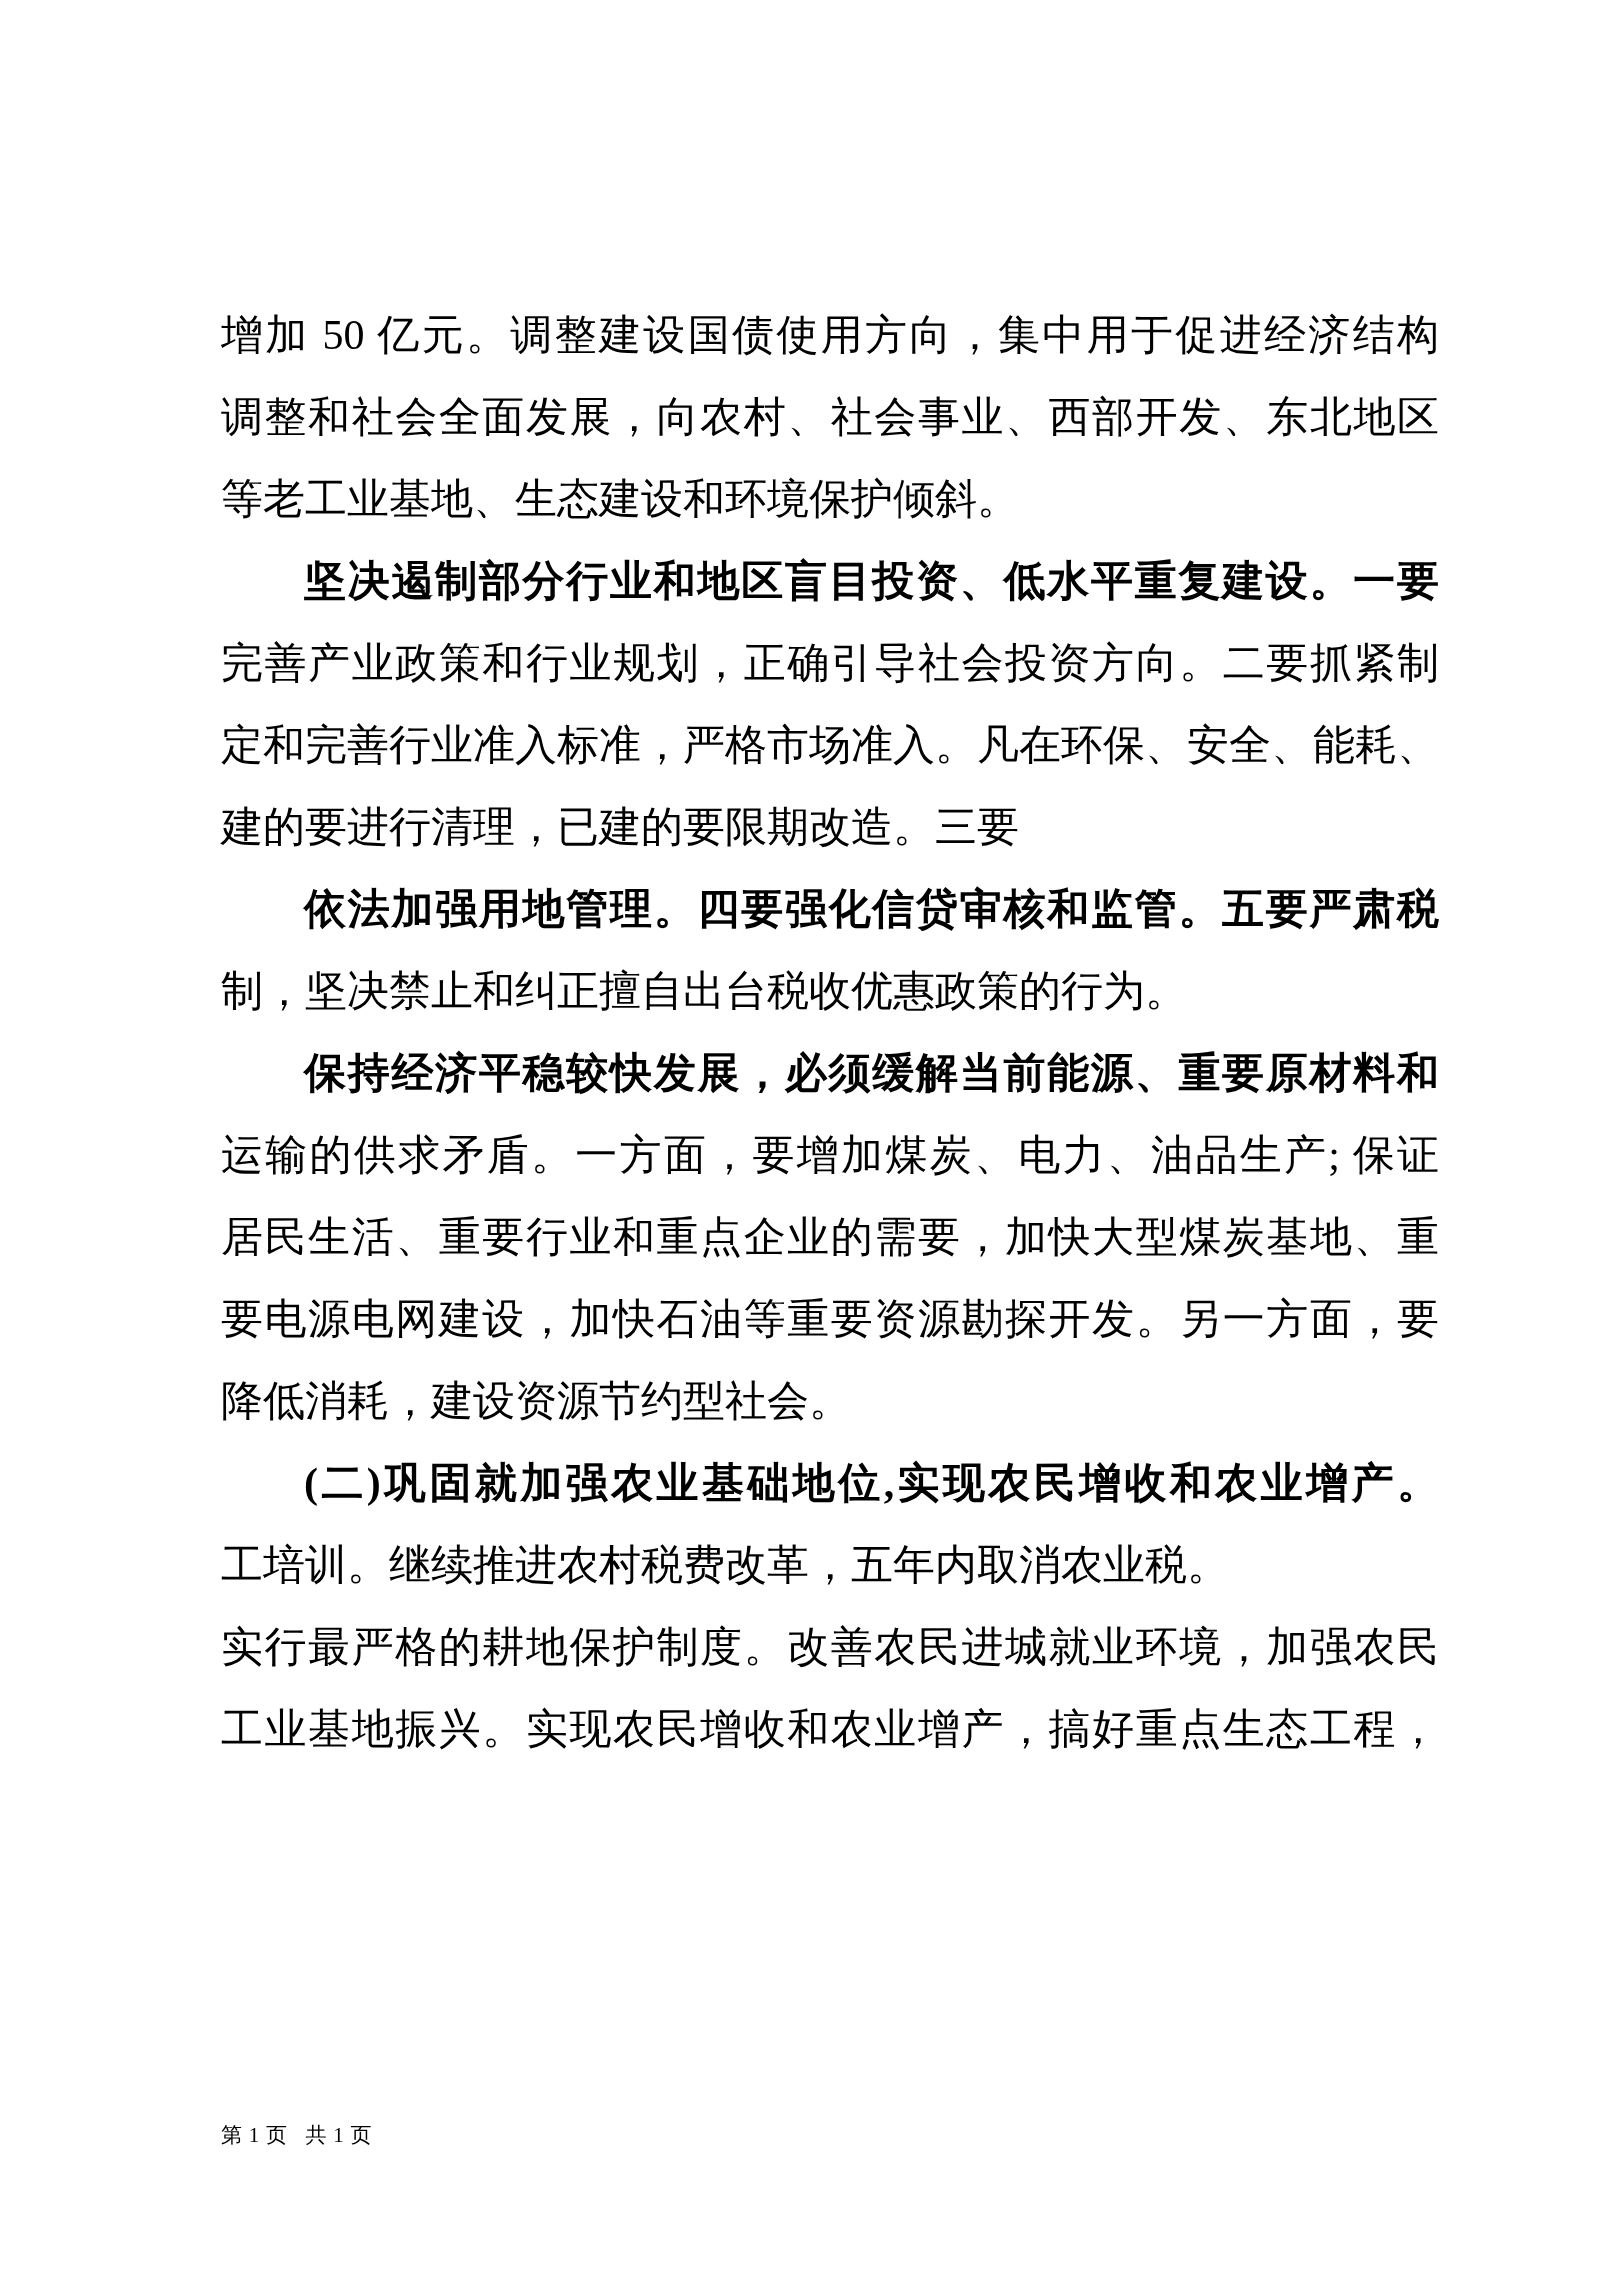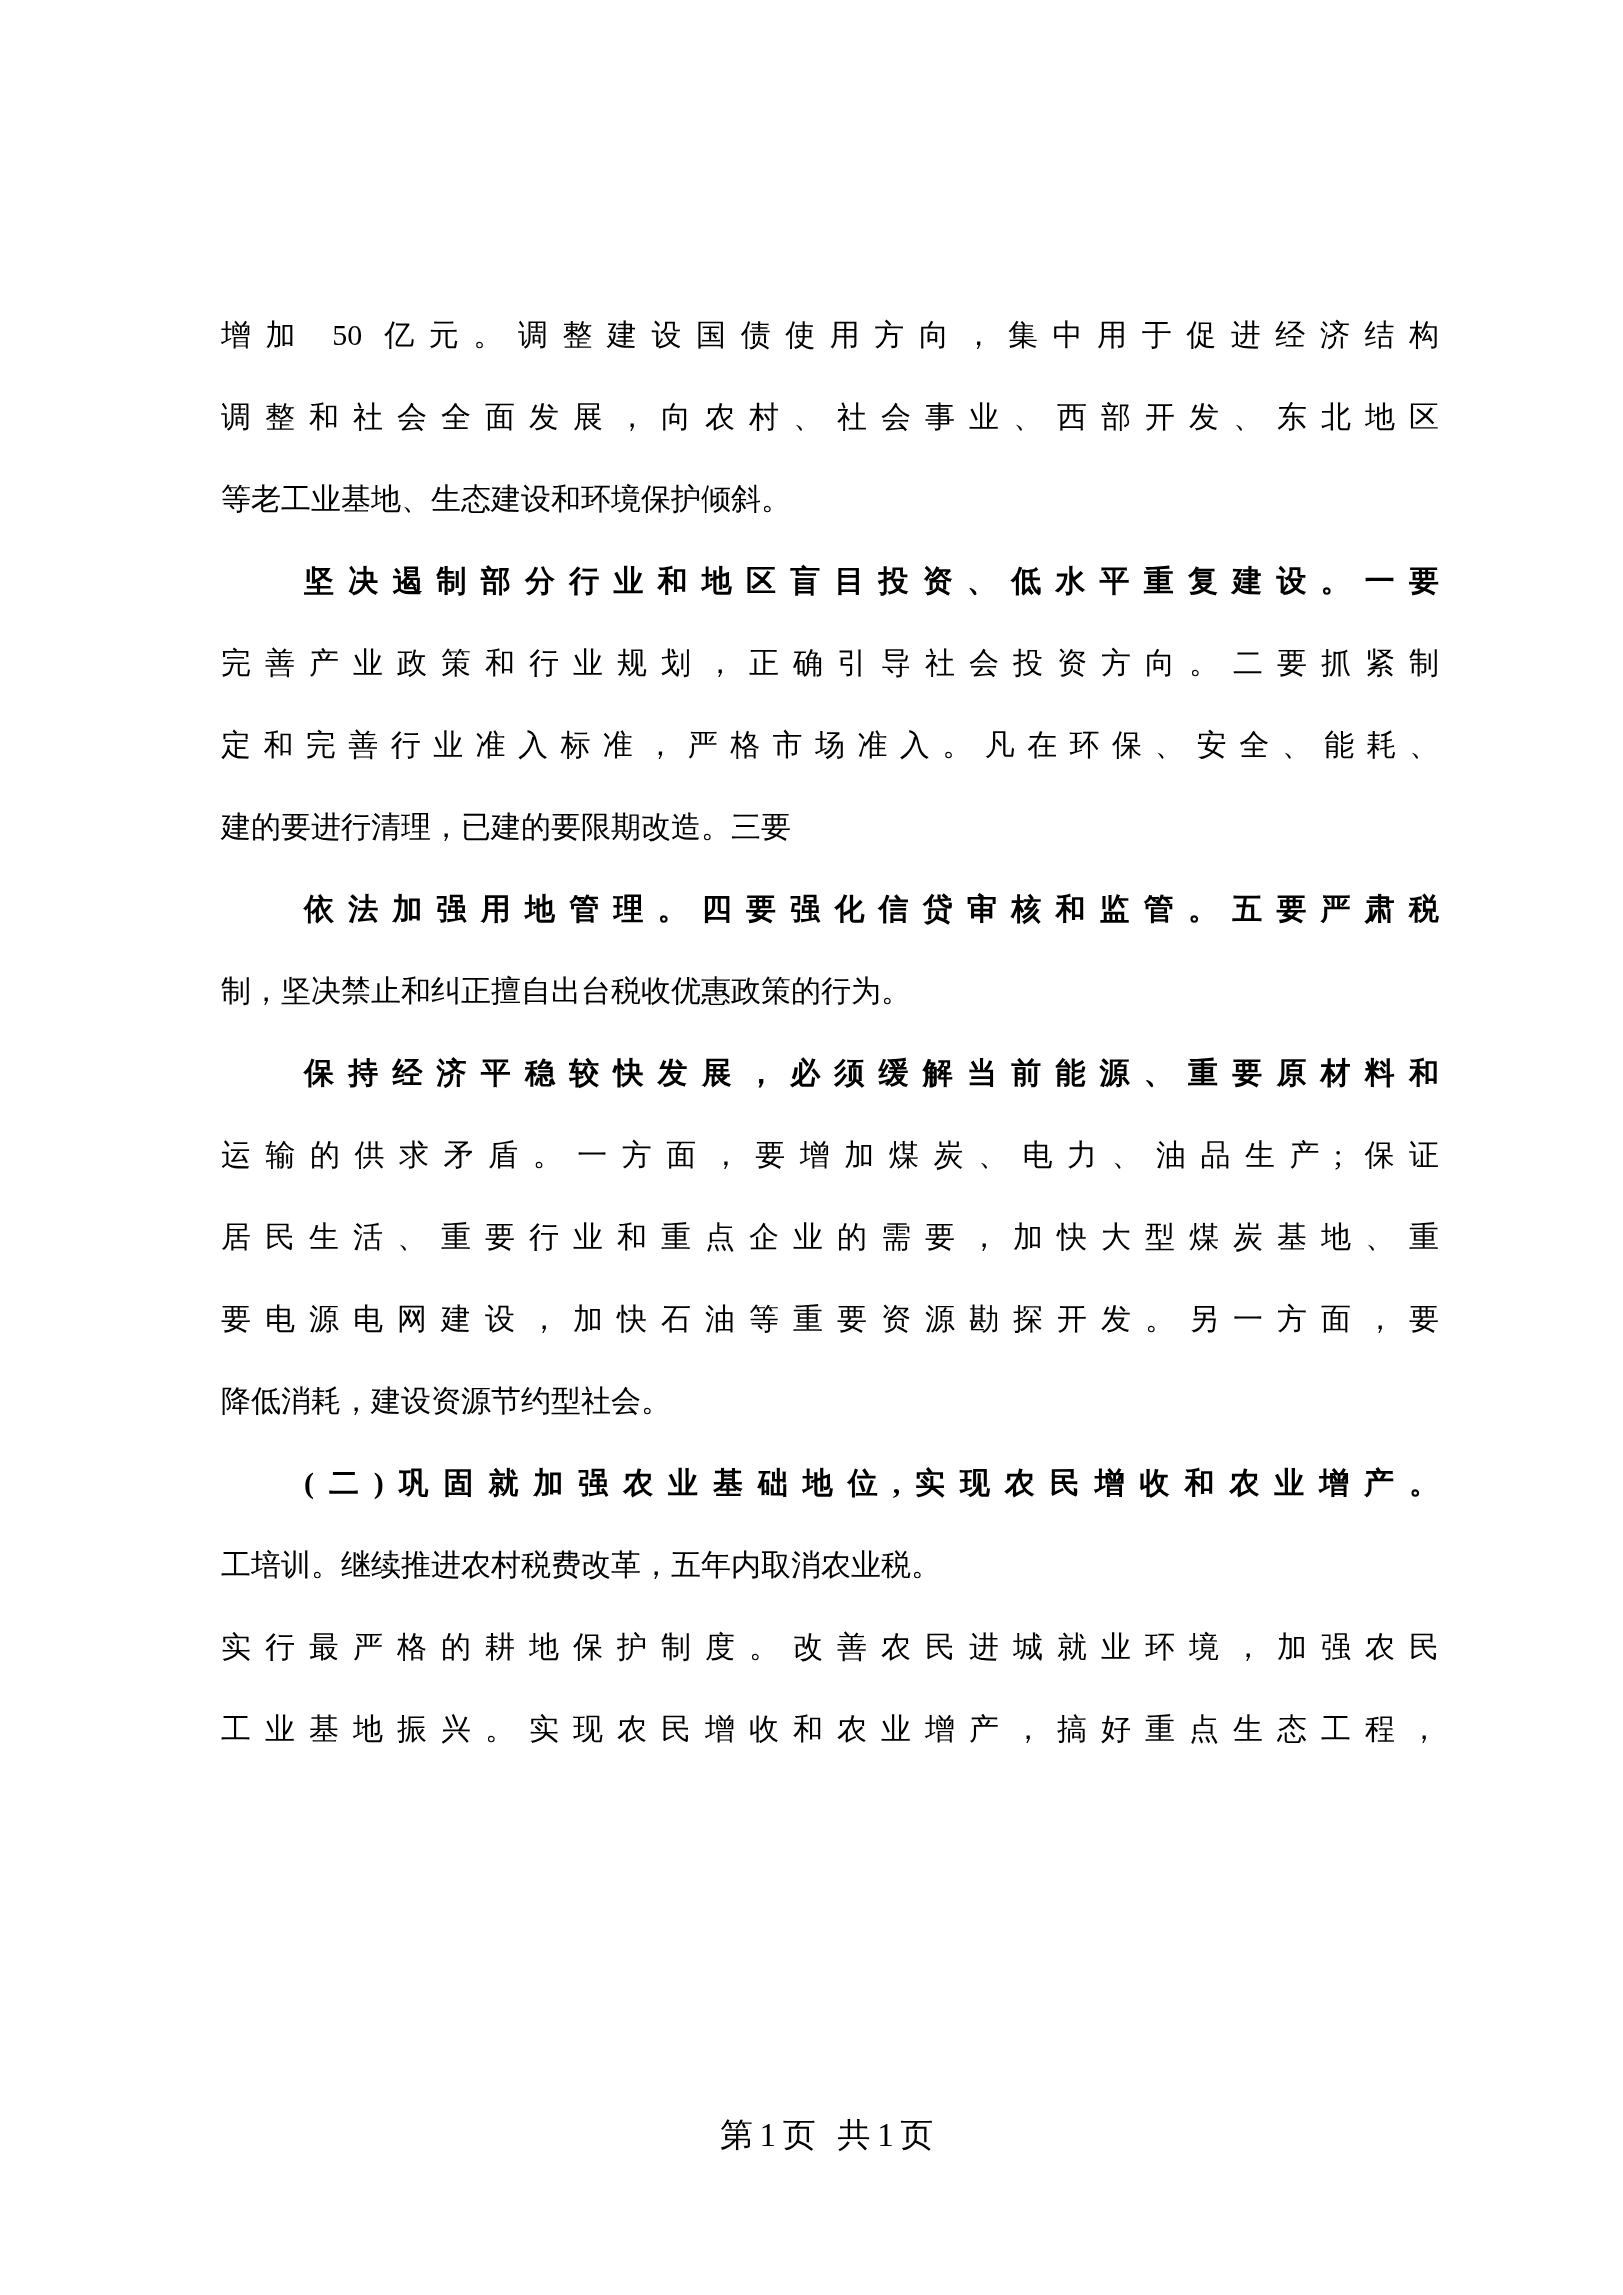--- a/index.html
+++ b/index.html
@@ -15,43 +15,43 @@
     height: 2295px;
     background: #ffffff;
     color: #000000;
     overflow: hidden;
   }
   .content {
     position: absolute;
     left: 221px;
     top: 294px;
     width: 1218px;
-    font-size: 30px;
+    font-size: 42px;
     line-height: 82px;
     color: #000000;
   }
   .line {
     text-align: justify;
     text-align-last: left;
     white-space: normal;
   }
   .line.just {
     text-align-last: justify;
   }
   .line.indent {
     text-indent: 83px;
     font-weight: bold;
   }
   .footer {
     position: absolute;
     left: 221px;
     top: 2110px;
     width: 1218px;
-    text-align: center;
-    font-size: 33px;
+    text-align: left;
+    font-size: 21px;
     letter-spacing: 6.7px;
     line-height: 50px;
     color: #000000;
   }
 </style>
 </head>
 <body>
 
 <div class="page">
   <div class="content">

